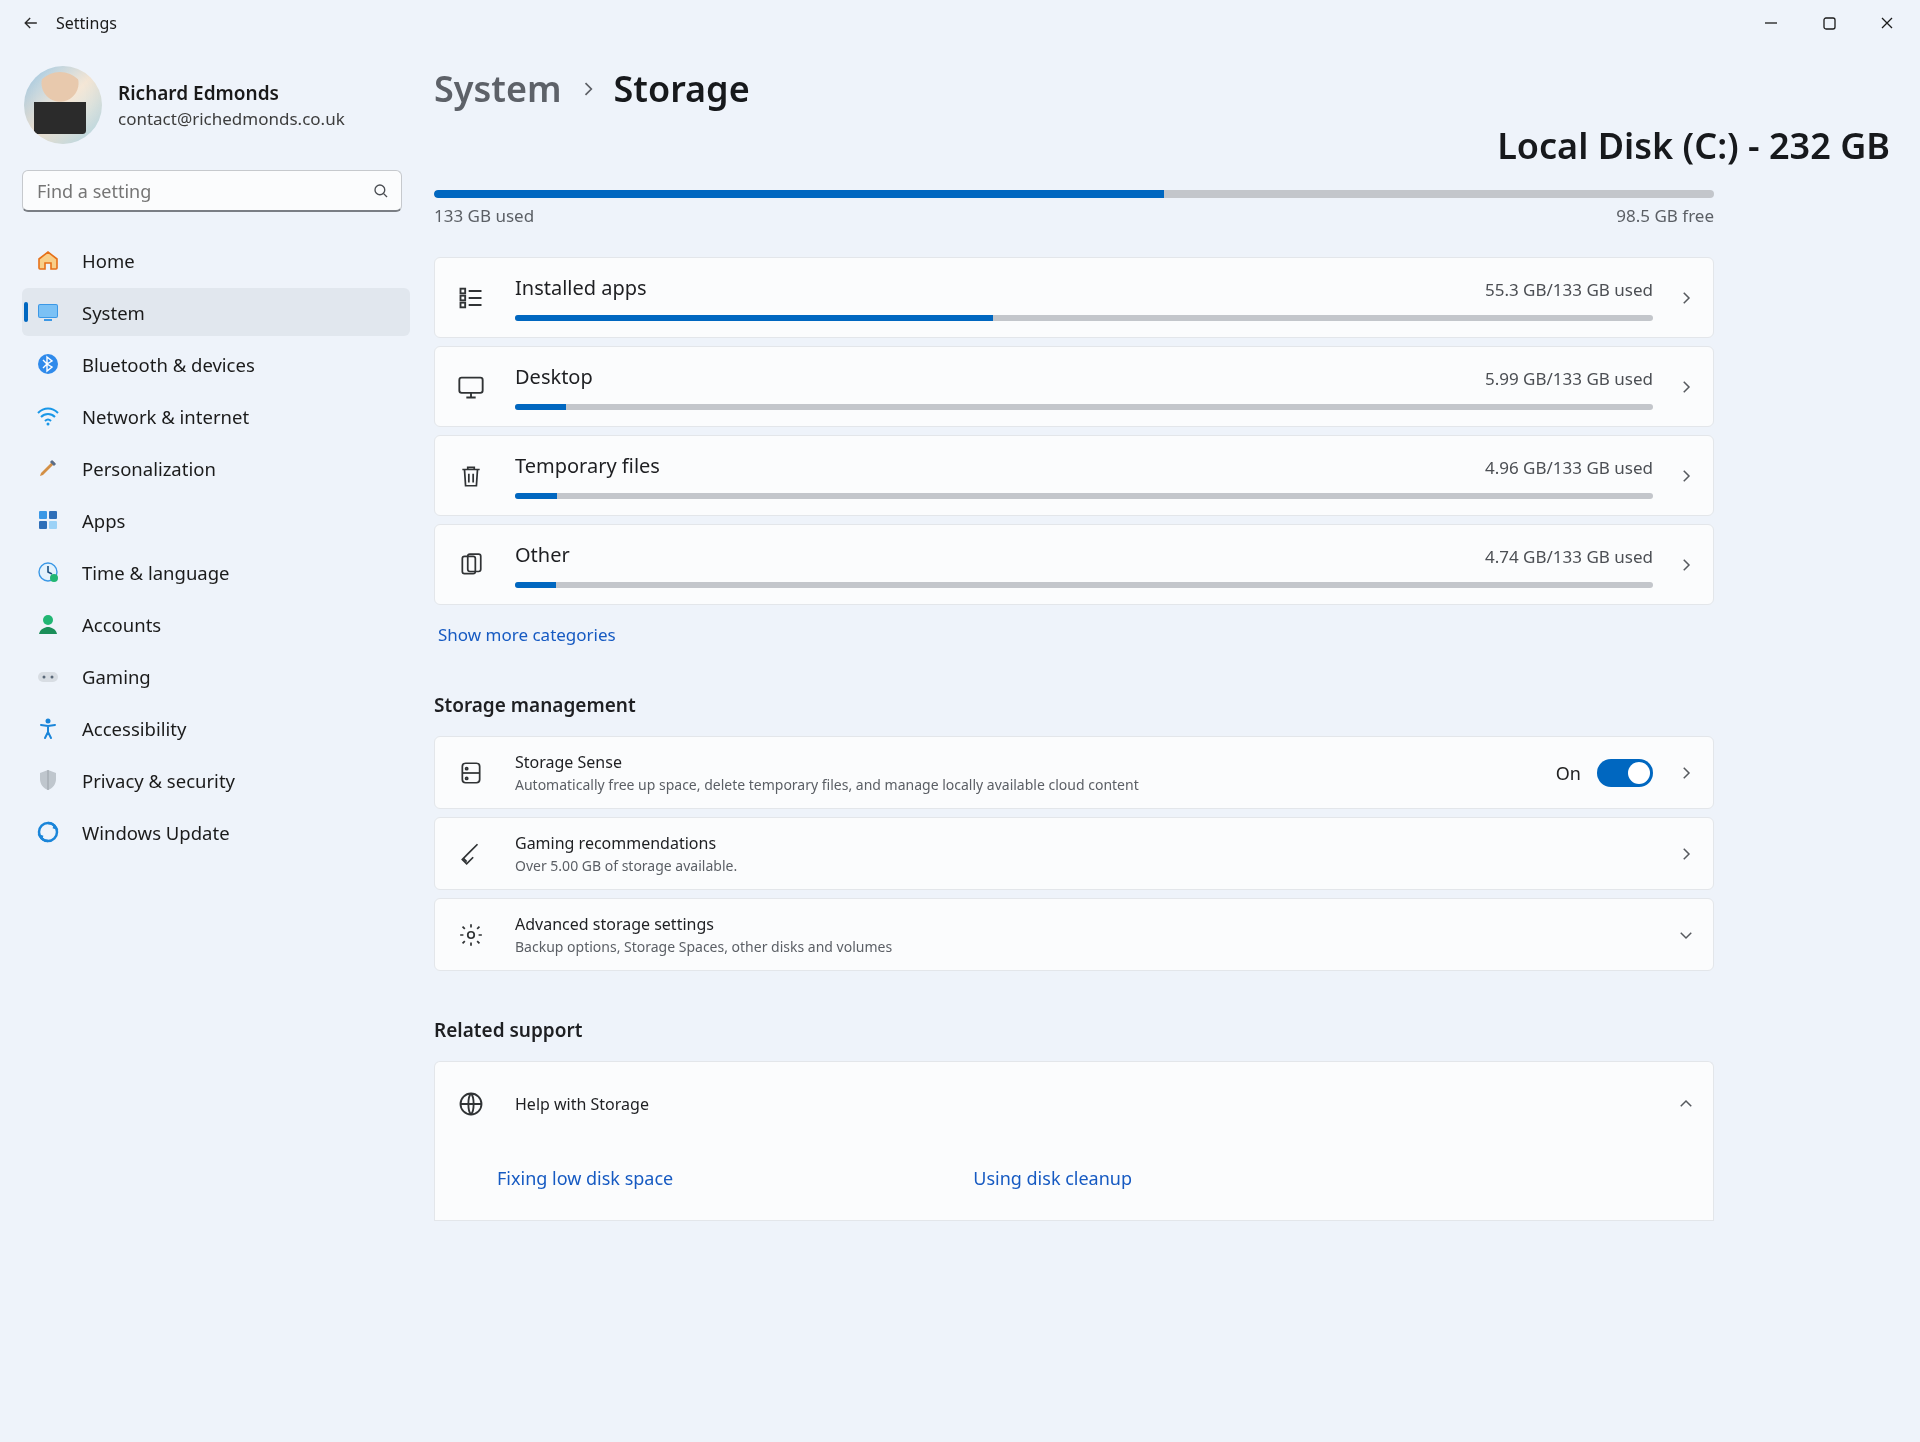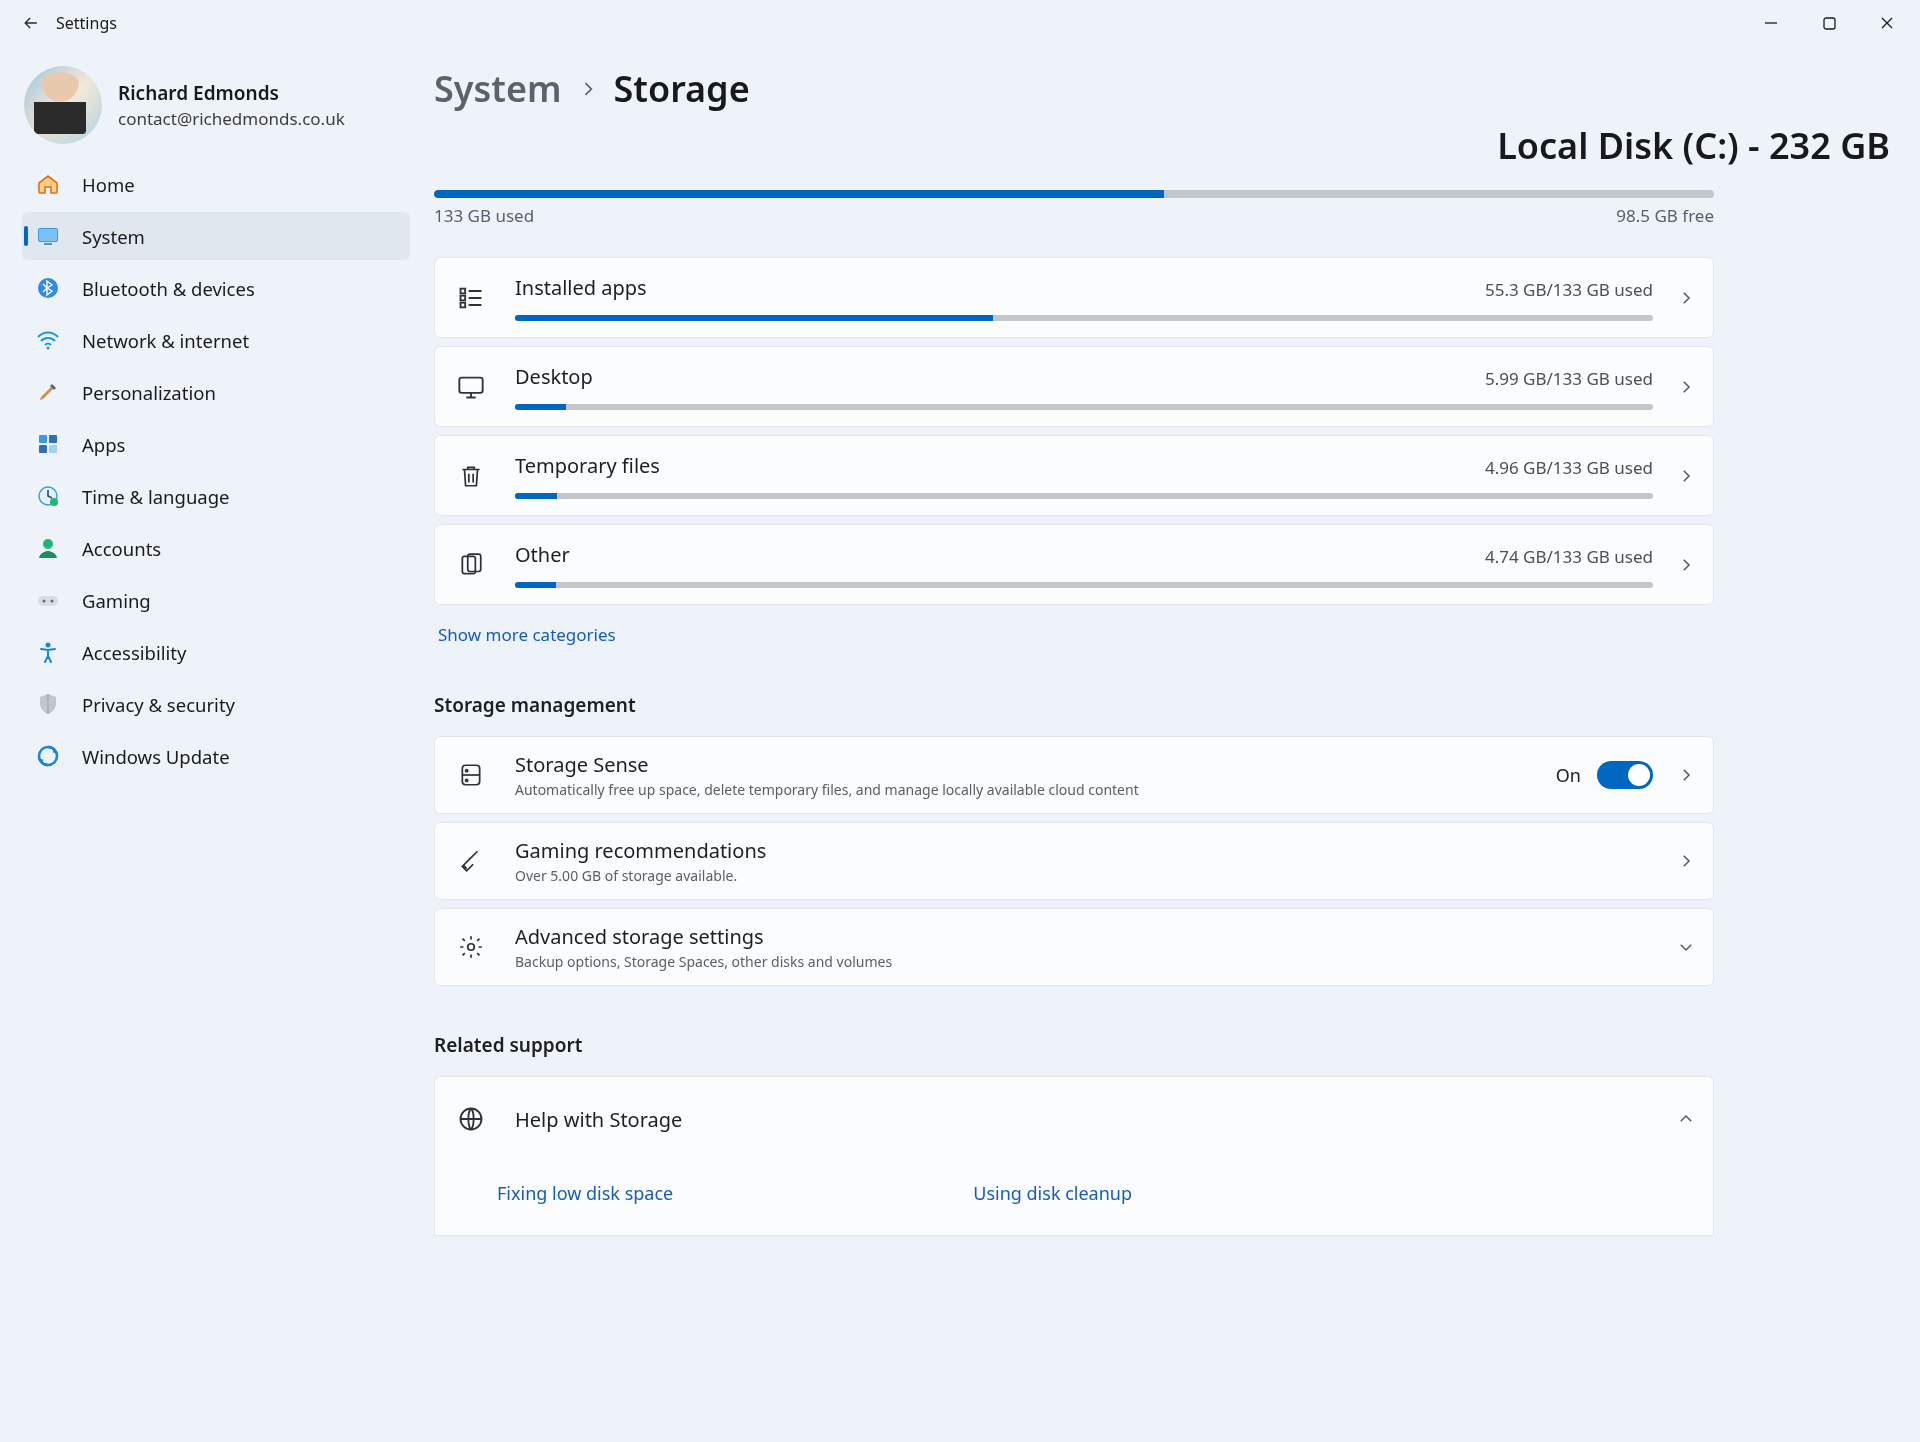--- a/index.html
+++ b/index.html
@@ -165,21 +165,21 @@
 
 .mgmt {
   width:1280px; background:#fbfcfd; border:1px solid #e3e6ea;
   border-radius:6px; margin-top:18px;
   padding: 14px 18px 14px 16px;
   display:flex; align-items:center; gap:24px;
   cursor:pointer;
 }
 .mgmt + .mgmt { margin-top: 8px; }
 .mgmt-body { flex:1; }
-.mgmt-title { font-size:20px; color:#1e1f22; }
+.mgmt-title { font-size:16px; color:#1e1f22; }
 .mgmt-sub { font-size:14px; color:#5b5f65; margin-top:2px; }
 
 .toggle-wrap { display:flex; align-items:center; gap:16px; }
 .toggle-label { font-size:18px; color:#222; }
 .toggle {
   width:56px; height:28px; border-radius:14px; background:#0067c0;
   position:relative; cursor:pointer;
 }
 .toggle::after {
   content:""; position:absolute; right:3px; top:3px;
@@ -236,20 +236,29 @@
 
   <div class="sidebar">
     <div class="profile">
       <div class="avatar"></div>
       <div>
         <div class="profile-name">Richard Edmonds</div>
         <div class="profile-email">contact@richedmonds.co.uk</div>
       </div>
     </div>
 
+    <div class="search-wrap">
+      <input class="search-input" placeholder="Find a setting" style="">
+      <span class="search-icon">
+        <svg width="18" height="18" viewBox="0 0 24 24" fill="none" stroke="#4a4d52" stroke-width="1.8">
+            <circle cx="10.5" cy="10.5" r="6.5"></circle>
+            <path d="M20 20l-4.5-4.5"></path>
+          </svg>
+      </span>
+    </div>
 
     <div class="nav">
       <div class="nav-item">
         <span class="nav-icon">
             <svg width="24" height="24" viewBox="0 0 24 24" fill="none">
               <path d="M3 11l9-7 9 7v9a1 1 0 0 1-1 1h-5v-6H9v6H4a1 1 0 0 1-1-1v-9z" stroke="#e67018" stroke-width="1.6" fill="#f8cf89"></path>
             </svg>
           </span>
         <span>Home</span>
       </div>

